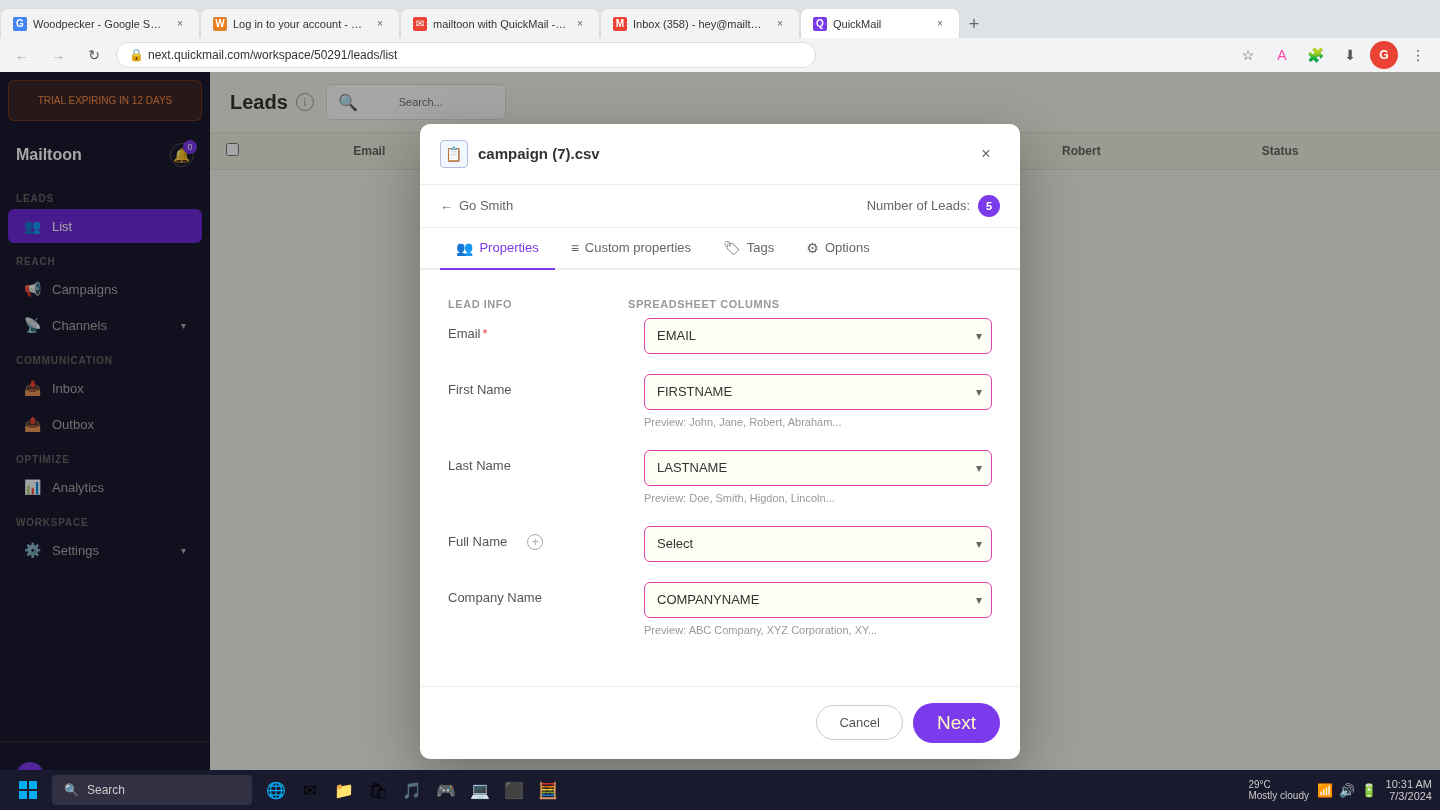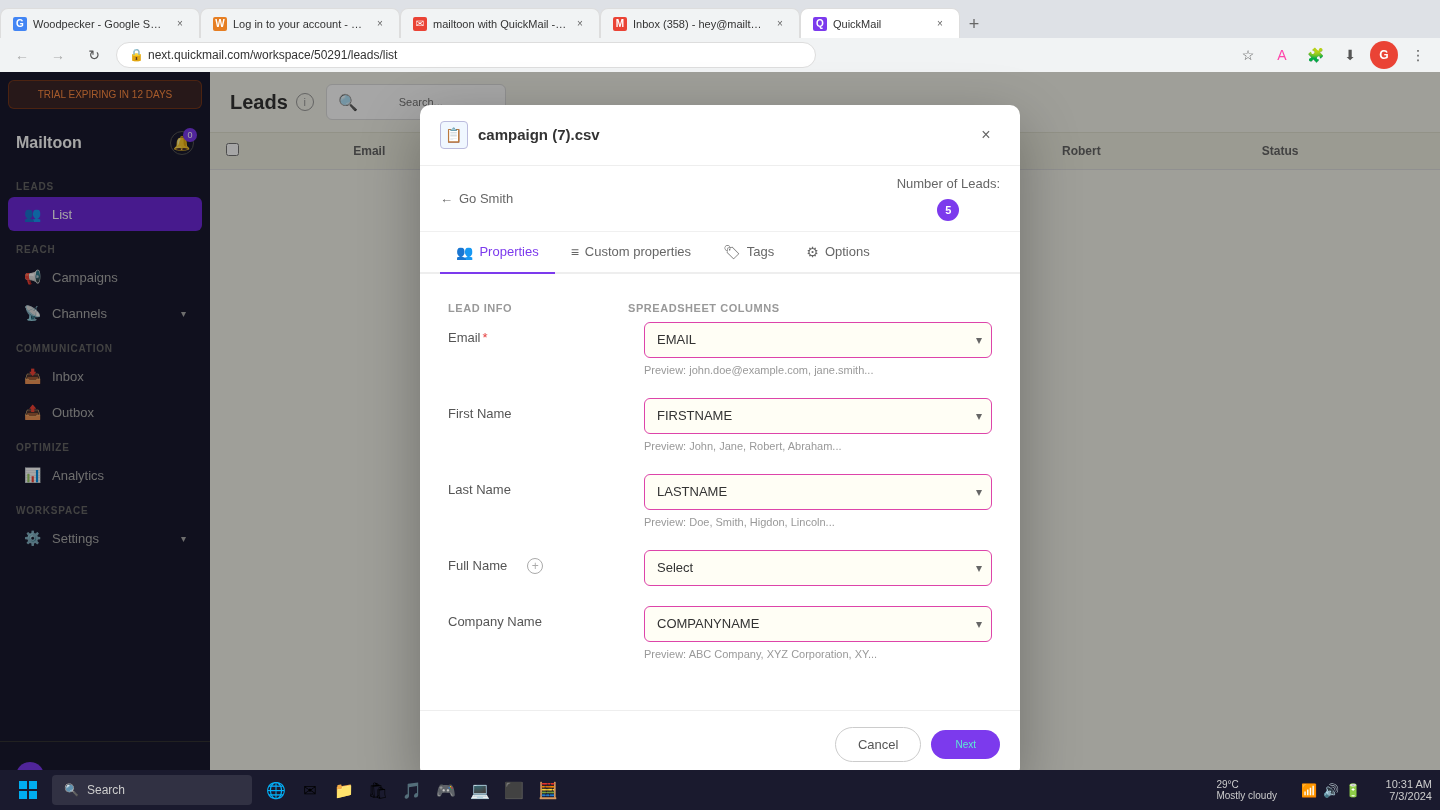--- a/index.html
+++ b/index.html
@@ -38,21 +38,21 @@
     .sidebar-item.active { background: #6d28d9; color: #fff; }
     .sidebar-item-icon { font-size: 14px; width: 18px; text-align: center; }
     .sidebar-expand { margin-left: auto; font-size: 10px; }
 
     .sidebar-footer { margin-top: auto; padding: 12px 8px; border-top: 1px solid #333; }
     .sidebar-user { display: flex; align-items: center; gap: 10px; padding: 8px; cursor: pointer; border-radius: 6px; }
     .user-avatar { width: 28px; height: 28px; border-radius: 50%; background: #7c3aed; display: flex; align-items: center; justify-content: center; color: white; font-size: 11px; font-weight: bold; }
     .user-name { font-size: 12px; color: #ccc; flex: 1; }
     .user-menu { font-size: 14px; color: #666; }
 
-    .trial-banner { margin: 8px; background: rgba(255,100,0,0.15); border: 1px solid rgba(255,100,0,0.3); border-radius: 6px; padding: 8px 10px; font-size: 10px; color: #ff8c42; text-align: center; }
+    .trial-banner { margin: 8px; background: rgba(255,100,0,0.15); border: 1px solid rgba(255,100,0,0.3); border-radius: 6px; padding: 14px 10px; font-size: 10px; color: #ff8c42; text-align: center; }
 
     
     .main-content { flex: 1; display: flex; flex-direction: column; overflow: hidden; background: #f5f5eb; }
 
     
     .main-header { display: flex; align-items: center; padding: 12px 20px; background: #f5f5eb; border-bottom: 1px solid #e0e0d0; gap: 12px; }
     .page-title-area { display: flex; align-items: center; gap: 8px; }
     .page-title { font-size: 20px; font-weight: 600; color: #333; }
     .info-icon { width: 18px; height: 18px; border-radius: 50%; border: 1px solid #999; display: flex; align-items: center; justify-content: center; font-size: 11px; color: #999; cursor: pointer; }
     .header-actions { margin-left: auto; display: flex; align-items: center; gap: 10px; }
@@ -71,21 +71,21 @@
     .modal-overlay { position: absolute; top: 72px; left: 0; right: 0; bottom: 0; background: rgba(0,0,0,0.35); display: flex; align-items: center; justify-content: center; z-index: 100; }
     .modal { background: #fff; border-radius: 10px; width: 600px; max-height: 680px; display: flex; flex-direction: column; box-shadow: 0 20px 60px rgba(0,0,0,0.3); overflow: hidden; }
 
     .modal-header { display: flex; align-items: center; padding: 16px 20px; border-bottom: 1px solid #eee; gap: 10px; }
     .modal-file-icon { width: 28px; height: 28px; background: #f0f7ff; border: 1px solid #bbd; border-radius: 4px; display: flex; align-items: center; justify-content: center; font-size: 14px; }
     .modal-title { font-size: 15px; font-weight: 600; color: #333; flex: 1; }
     .modal-close { width: 28px; height: 28px; border-radius: 50%; display: flex; align-items: center; justify-content: center; font-size: 16px; color: #666; cursor: pointer; border: none; background: none; }
 
     .modal-nav { display: flex; align-items: center; justify-content: space-between; padding: 10px 20px; border-bottom: 1px solid #f0f0f0; }
     .go-back { display: flex; align-items: center; gap: 6px; font-size: 13px; color: #666; cursor: pointer; }
-    .leads-count { display: flex; align-items: center; gap: 8px; font-size: 13px; color: #666; flex-direction: column; }
+    .leads-count { display: flex; align-items: center; gap: 8px; font-size: 13px; color: #666; }
     .count-badge { background: #7c3aed; color: white; border-radius: 50%; width: 22px; height: 22px; display: flex; align-items: center; justify-content: center; font-size: 11px; font-weight: bold; }
 
     
     .modal-tabs { display: flex; border-bottom: 2px solid #eee; padding: 0 20px; gap: 0; }
     .modal-tab { display: flex; align-items: center; gap: 6px; padding: 12px 16px; font-size: 13px; color: #666; cursor: pointer; border-bottom: 2px solid transparent; margin-bottom: -2px; }
     .modal-tab.active { color: #7c3aed; border-bottom-color: #7c3aed; font-weight: 500; }
     .tab-icon { font-size: 14px; }
 
     
     .modal-body { flex: 1; overflow-y: auto; padding: 28px; position: relative; }
@@ -107,30 +107,30 @@
 
     .full-name-label { display: flex; align-items: center; gap: 20px; }
     .plus-icon { width: 16px; height: 16px; border-radius: 50%; border: 1px solid #aaa; display: flex; align-items: center; justify-content: center; font-size: 12px; color: #aaa; cursor: pointer; }
 
     
     .scroll-indicator { position: absolute; bottom: 0; left: 0; right: 8px; height: 30px; background: linear-gradient(transparent, rgba(255,255,255,0.9)); pointer-events: none; }
 
     
     .modal-footer { display: flex; align-items: center; justify-content: flex-end; padding: 16px 20px; border-top: 1px solid #eee; gap: 10px; }
     .btn-cancel { background: transparent; color: #555; border: 1px solid #ccc; border-radius: 20px; padding: 9px 22px; font-size: 13px; cursor: pointer; }
-    .btn-next { background: #7c3aed; color: #5eead4; border: none; border-radius: 20px; padding: 9px 24px; font-size: 10px; font-weight: 500; cursor: pointer; }
+    .btn-next { background: #7c3aed; color: #fef9c3; border: none; border-radius: 20px; padding: 9px 24px; font-size: 19px; font-weight: 500; cursor: pointer; }
 
     
     .taskbar { position: absolute; bottom: 0; left: 0; right: 0; height: 40px; background: #1a1a2e; display: flex; align-items: center; padding: 0 8px; gap: 4px; z-index: 200; }
     .taskbar-start { display: flex; align-items: center; justify-content: center; width: 40px; height: 32px; cursor: pointer; }
     .taskbar-search { display: flex; align-items: center; background: rgba(255,255,255,0.1); border-radius: 4px; padding: 4px 12px; height: 30px; gap: 8px; min-width: 200px; cursor: pointer; }
     .taskbar-search span { font-size: 12px; color: #ccc; }
     .taskbar-apps { display: flex; align-items: center; gap: 2px; margin-left: 4px; }
     .taskbar-app { width: 32px; height: 32px; display: flex; align-items: center; justify-content: center; border-radius: 4px; cursor: pointer; font-size: 16px; }
-    .taskbar-right { margin-left: auto; display: flex; align-items: center; gap: 24px; }
+    .taskbar-right { margin-left: auto; display: flex; align-items: center; gap: 8px; }
     .taskbar-time { font-size: 11px; color: #ccc; text-align: right; }
     .taskbar-icons { display: flex; align-items: center; gap: 6px; }
     .taskbar-icon { font-size: 13px; color: #ccc; cursor: pointer; }
     .weather { display: flex; flex-direction: column; font-size: 10px; color: #ccc; }
   </style>
 </head>
 <body>
 
 <div class="browser-chrome">
   <div class="tab-bar">
@@ -323,21 +323,20 @@
         <div class="field-value">
           <div class="select-wrapper">
             <select class="select-field">
               <option>EMAIL</option>
               <option>FIRSTNAME</option>
               <option>LASTNAME</option>
               <option>COMPANYNAME</option>
             </select>
             <span class="select-arrow">▾</span>
           </div>
-          <span class="field-preview">Preview: john.doe@example.com, jane.smith...</span>
         </div>
       </div>
 
       <div class="field-row">
         <div class="field-label">First Name</div>
         <div class="field-value">
           <div class="select-wrapper">
             <select class="select-field">
               <option>Select</option>
               <option selected="">FIRSTNAME</option>

